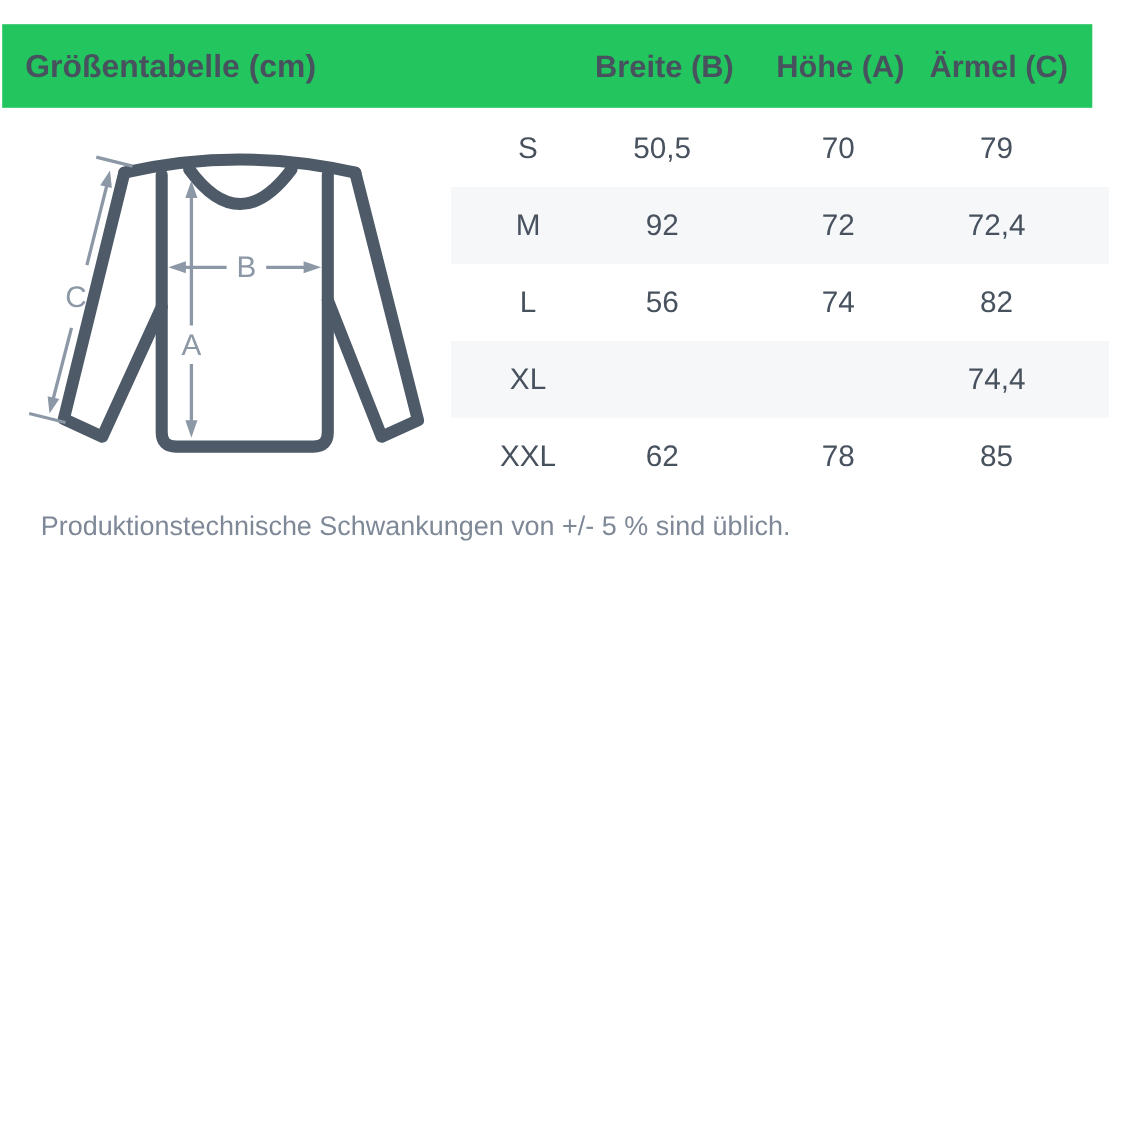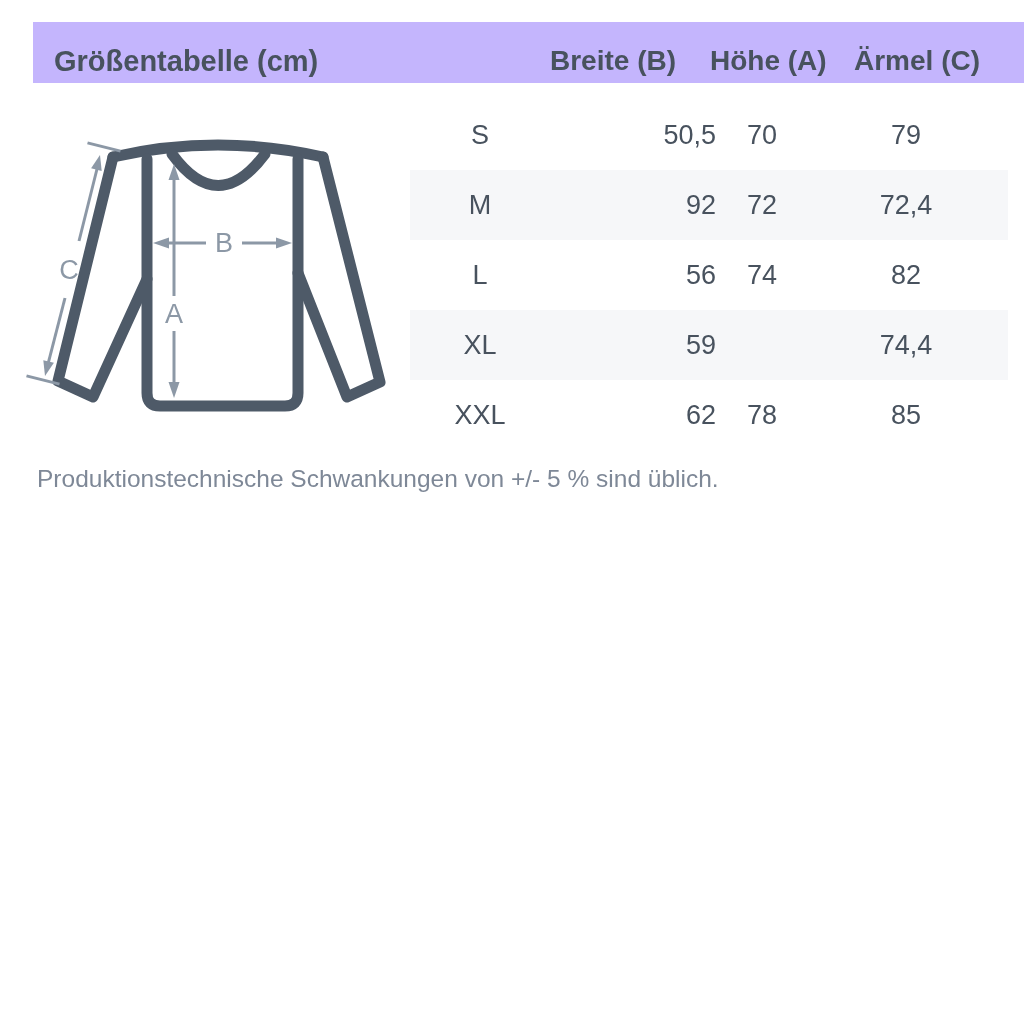--- a/index.html
+++ b/index.html
@@ -7,42 +7,42 @@
   body {
     background: #ffffff;
     font-family: "Liberation Sans", sans-serif;
     position: relative;
     overflow: hidden;
     color: #48525e;
   }
   
   .band {
     position: absolute;
-    left: 33px; top: 22px;
-    width: 991px; height: 61px;
-    background: #c4b5fd;
+    left: 2px; top: 22px;
+    width: 991px; height: 76px;
+    background: #22c55e;
   }
   .band .title {
     position: absolute;
     left: 21px; top: 0;
     line-height: 78px;
     font-size: 29px;
     font-weight: 700;
     color: #48525e;
     white-space: nowrap;
   }
   .colhead {
     position: absolute;
     top: 0;
     width: 170px;
     line-height: 78px;
     font-size: 28px;
     font-weight: 700;
     color: #48525e;
-    text-align: left;
+    text-align: center;
     white-space: nowrap;
   }
   .ch-b { left: 517px; }
   .ch-h { left: 677px; }
   .ch-a { left: 821px; }
 
   
   .row {
     position: absolute;
     left: 0;
@@ -60,21 +60,21 @@
     position: absolute;
     top: 0;
     line-height: 70px;
     font-size: 27px;
     font-weight: 400;
     color: #48525e;
     text-align: center;
     white-space: nowrap;
   }
   .c-size { left: 410px; width: 140px; }
-  .c-b    { left: 546px; width: 170px; text-align: right; }
+  .c-b    { left: 517px; width: 170px; }
   .c-h    { left: 677px; width: 170px; }
   .c-a    { left: 821px; width: 170px; }
   .row-0 { top: 100px; }
   .row-1 { top: 170px; }
   .row-2 { top: 240px; }
   .row-3 { top: 310px; }
   .row-4 { top: 380px; }
 
   
   .sweater-wrap {
@@ -171,21 +171,20 @@
   <div class="row row-2">
     <div class="stripe"></div>
     <span class="cell c-size">L</span>
     <span class="cell c-b">56</span>
     <span class="cell c-h">74</span>
     <span class="cell c-a">82</span>
   </div>
   <div class="row row-3 striped">
     <div class="stripe"></div>
     <span class="cell c-size">XL</span>
-    <span class="cell c-b">59</span>
     <span class="cell c-a">74,4</span>
   </div>
   <div class="row row-4">
     <div class="stripe"></div>
     <span class="cell c-size">XXL</span>
     <span class="cell c-b">62</span>
     <span class="cell c-h">78</span>
     <span class="cell c-a">85</span>
   </div>
 

